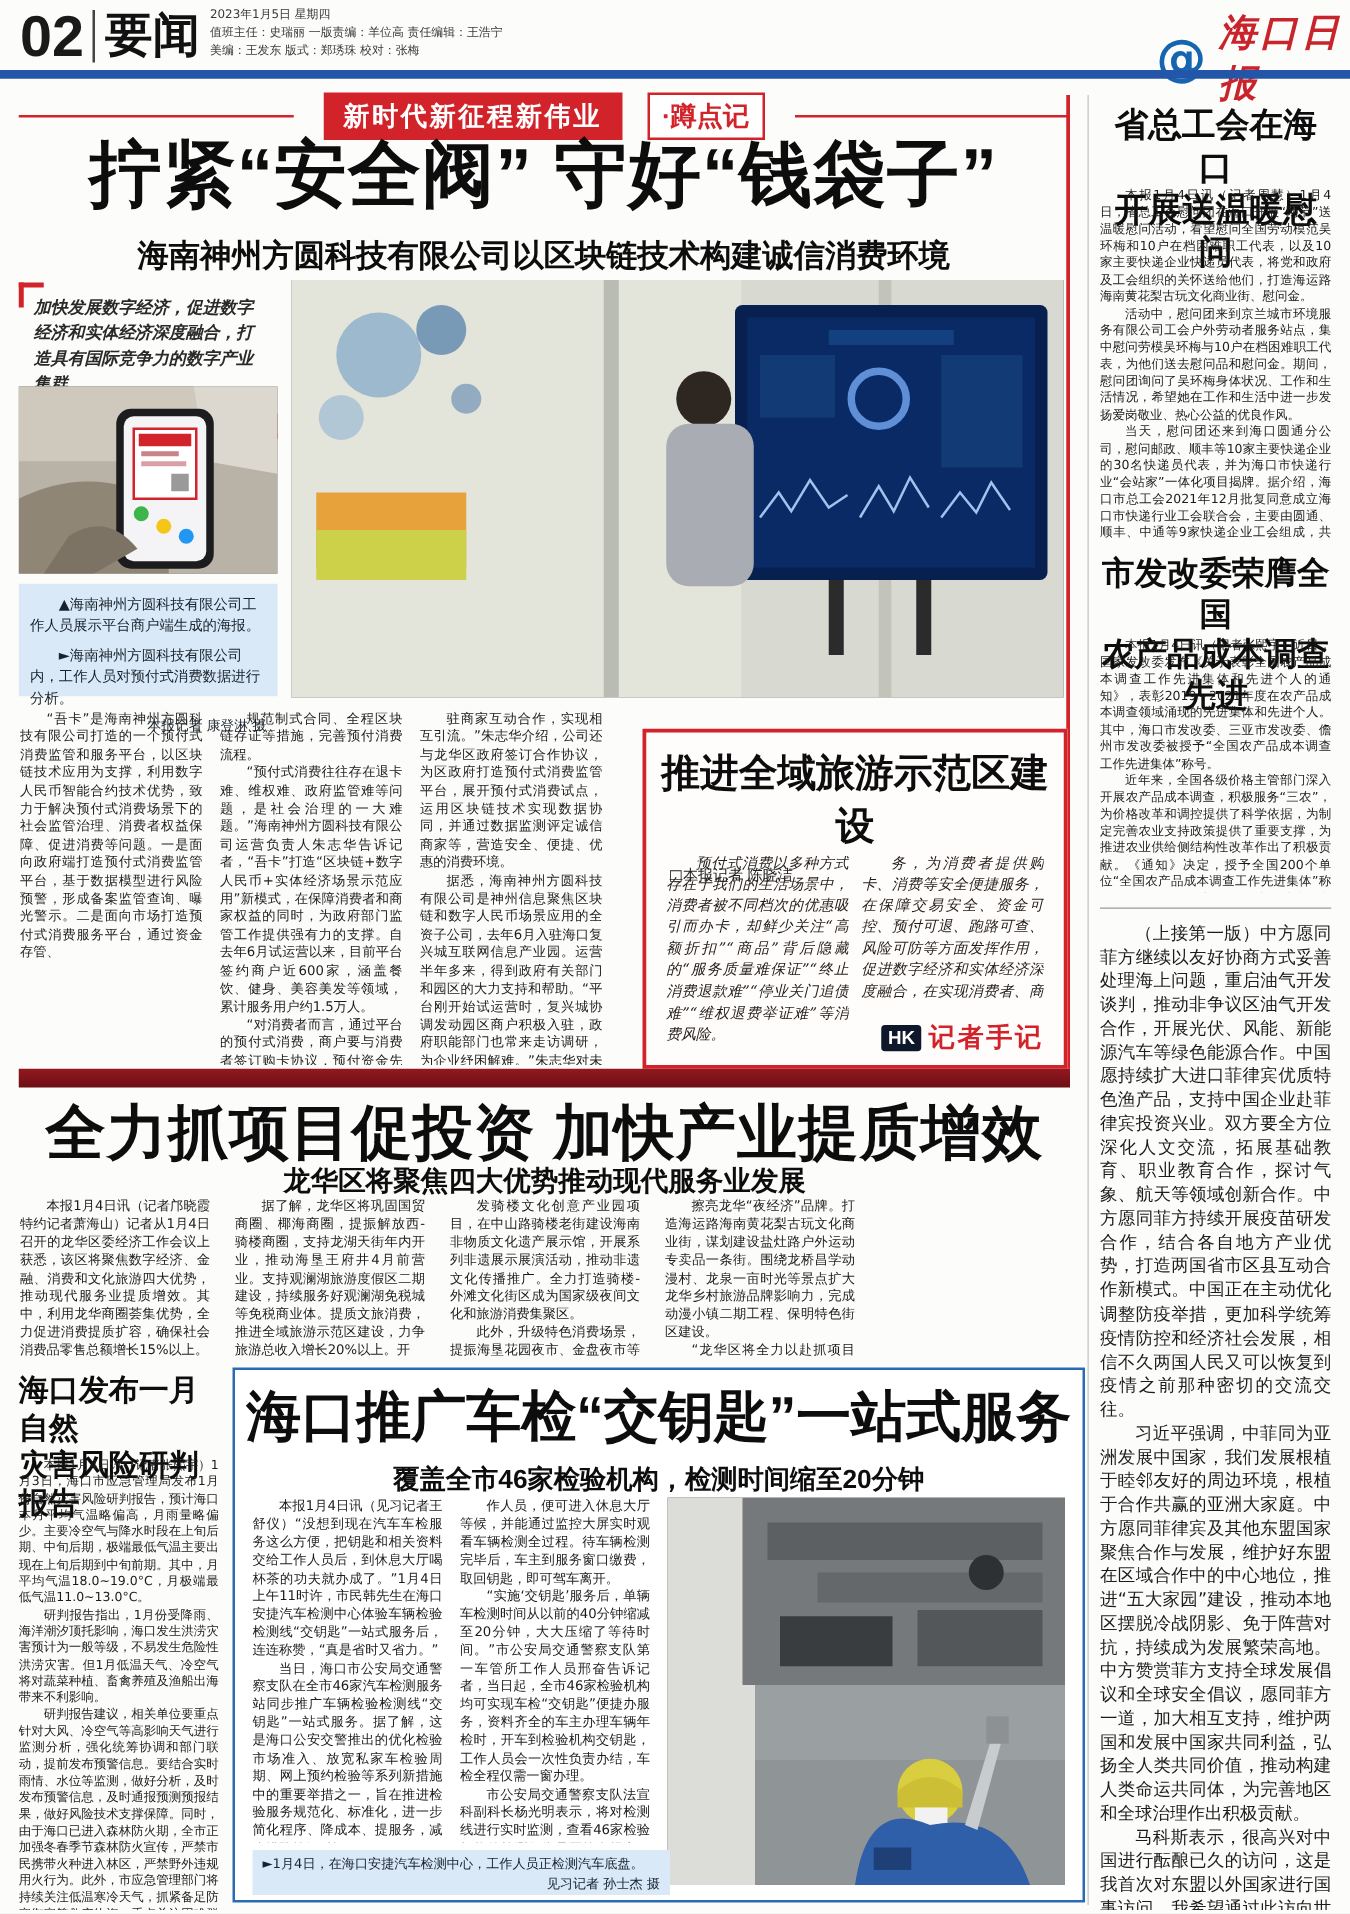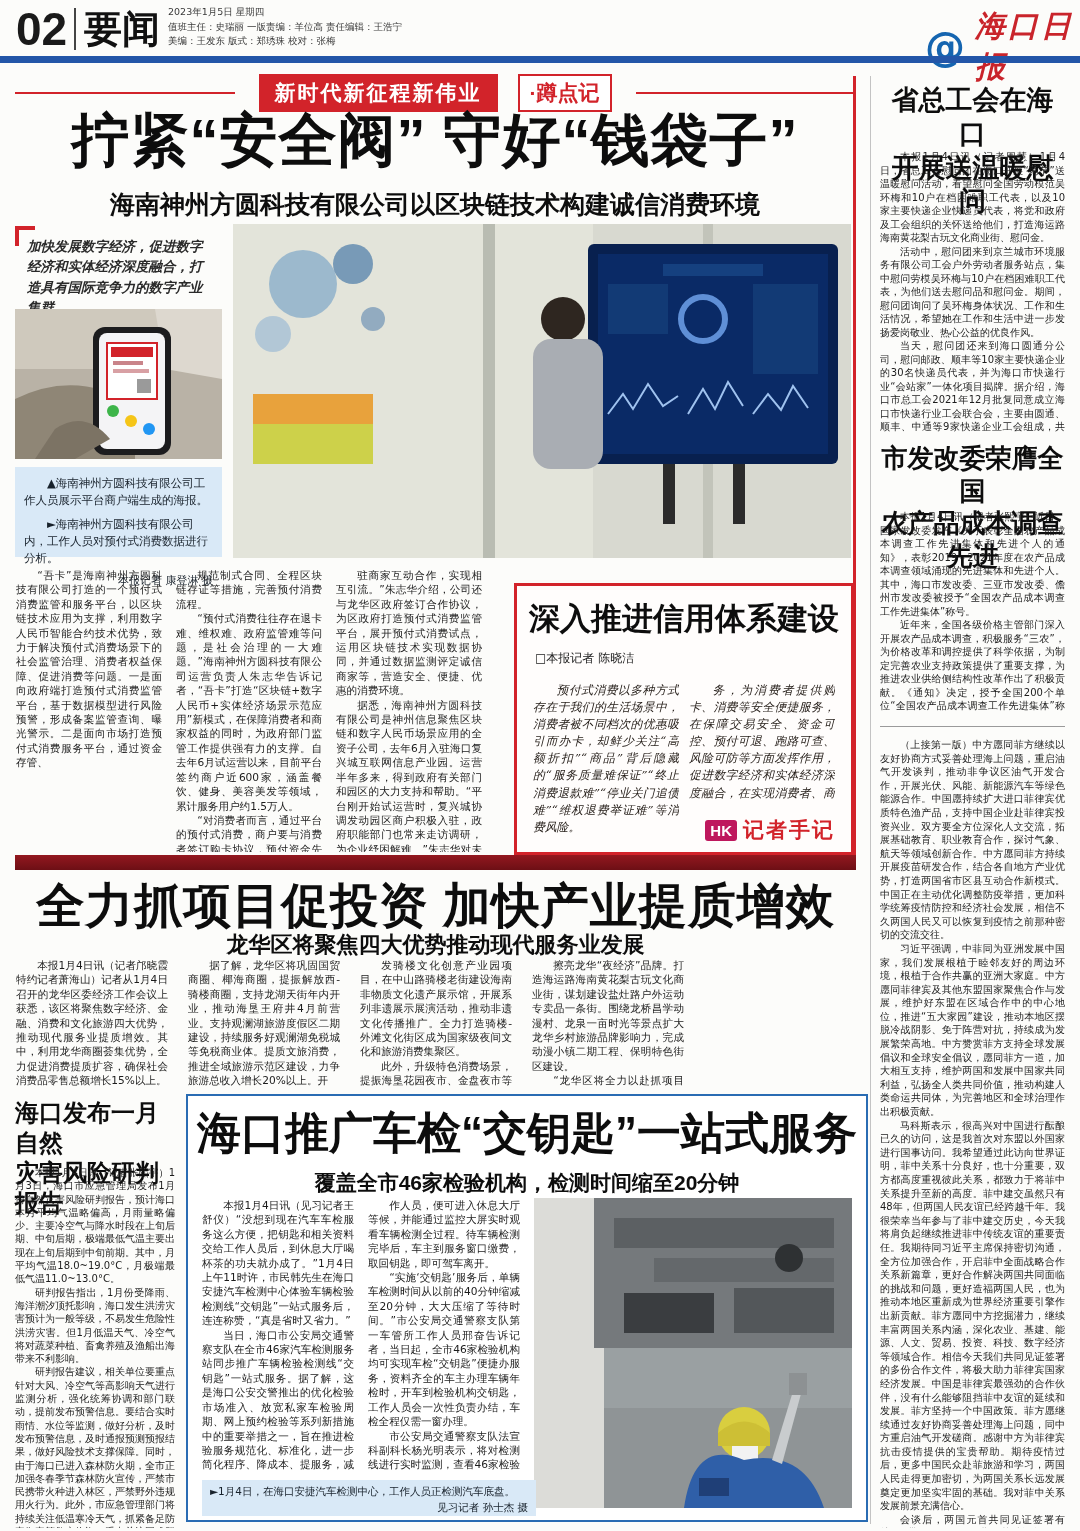--- a/index.html
+++ b/index.html
@@ -37,21 +37,21 @@
   .body-col{font-size:10.6px;line-height:1.36;text-align:justify;overflow:hidden;}
   .body-col p{margin:0;text-indent:2em;}
   .red-vline{width:3px;background:#d2232a;}
   .maroon-band{background:linear-gradient(to bottom,#93181f,#6d0f15);}
   
   .sidebar-box{border:3px solid #d2232a;background:#fffdfc;}
   .sidebar-title{font-family:"Liberation Sans",sans-serif;font-weight:900;font-size:31px;text-align:center;color:#0d0d0d;}
   .sidebar-byline{font-size:12px;color:#222;}
   .kai{font-family:"DejaVu Serif",serif;font-style:italic;font-size:11.8px;line-height:1.45;color:#241d18;text-align:justify;overflow:hidden;}
   .kai p{margin:0;text-indent:2em;}
-  .hk-badge{display:inline-block;background:#be185d;color:#fff;font-weight:900;font-size:15px;padding:2px 5px;border-radius:3px;
+  .hk-badge{display:inline-block;background:#0f172a;color:#fff;font-weight:900;font-size:15px;padding:2px 5px;border-radius:3px;
             font-family:"Liberation Sans",sans-serif;}
   .hk-label{color:#d2232a;font-weight:900;font-size:21px;font-family:"Liberation Sans",sans-serif;letter-spacing:2px;}
   
   .mid-headline{font-size:48px;letter-spacing:1px;}
   .mid-subhead{font-size:22px;font-weight:700;}
   .small-title{font-family:"Liberation Sans",sans-serif;font-weight:900;font-size:24px;line-height:1.25;color:#0d0d0d;white-space:pre-line;}
   .blue-box{border:2px solid #2a6cb3;background:#fff;}
   .bc-headline{font-size:44px;}
   .bc-subhead{font-size:21px;font-weight:700;}
   .right-col .body-col{font-size:10px;line-height:1.35;}
@@ -178,21 +178,21 @@
       <p>规范制式合同、全程区块链存证等措施，完善预付消费流程。</p>
       <p>“预付式消费往往存在退卡难、维权难、政府监管难等问题，是社会治理的一大难题。”海南神州方圆科技有限公司运营负责人朱志华告诉记者，“吾卡”打造“区块链+数字人民币+实体经济场景示范应用”新模式，在保障消费者和商家权益的同时，为政府部门监管工作提供强有力的支撑。自去年6月试运营以来，目前平台签约商户近600家，涵盖餐饮、健身、美容美发等领域，累计服务用户约1.5万人。</p>
       <p>“对消费者而言，通过平台的预付式消费，商户要与消费者签订购卡协议，预付资金先进入商户监管账户，消费后再实时拨付给商家，有效避免消费难题，护好百姓‘钱袋子’；商家方面，通过数字化技术赋能商户，比如入</p>
     </div>
   <div class="abs body-col" style="left:336px;top:568px;width:146px;height:284px;">
       <p>驻商家互动合作，实现相互引流。”朱志华介绍，公司还与龙华区政府签订合作协议，为区政府打造预付式消费监管平台，展开预付式消费试点，运用区块链技术实现数据协同，并通过数据监测评定诚信商家等，营造安全、便捷、优惠的消费环境。</p>
       <p>据悉，海南神州方圆科技有限公司是神州信息聚焦区块链和数字人民币场景应用的全资子公司，去年6月入驻海口复兴城互联网信息产业园。运营半年多来，得到政府有关部门和园区的大力支持和帮助。“平台刚开始试运营时，复兴城协调发动园区商户积极入驻，政府职能部门也常来走访调研，为企业纾困解难。”朱志华对未来发展充满信心，“接下来，计划扩大团队，通过形成更多可复制可推广的经验，致力打造新预付式消费产业的标杆。”</p>
     </div>
 
   <div class="abs sidebar-box" style="left:514px;top:583px;width:334px;height:266px;">
-    <div class="sidebar-title" style="margin-top:12px;">深入推进信用体系建设</div>
+    <div class="sidebar-title" style="margin-top:12px;">推进全域旅游示范区建设</div>
     <div class="sidebar-byline" style="margin:10px 0 6px 18px;">□本报记者 陈晓洁</div>
     <div class="kai" style="position:absolute;left:16px;top:96px;width:146px;height:152px;">
         <p>预付式消费以多种方式存在于我们的生活场景中，消费者被不同档次的优惠吸引而办卡，却鲜少关注“高额折扣”“商品”背后隐藏的“服务质量难保证”“终止消费退款难”“停业关门追债难”“维权退费举证难”等消费风险。</p>
       </div>
     <div class="kai" style="position:absolute;left:172px;top:96px;width:146px;height:120px;">
         <p>务，为消费者提供购卡、消费等安全便捷服务，在保障交易安全、资金可控、预付可退、跑路可查、风险可防等方面发挥作用，促进数字经济和实体经济深度融合，在实现消费者、商户、金融及监管各方共治方面，探索出了一条新路。</p>
       </div>
     <div style="position:absolute;right:16px;bottom:8px;display:flex;align-items:center;gap:6px;">
       <span class="hk-badge">HK</span>
       <span class="hk-label">记者手记</span>
@@ -276,21 +276,21 @@
 
     <div class="abs small-title rc-title" style="left:880px;top:442px;width:185px;font-size:26px;">市发改委荣膺全国
 农产品成本调查先进</div>
     <div class="abs body-col" style="left:880px;top:510px;width:185px;height:204px;">
         <p>本报1月4日讯（记者张熙宇）近日，国家发改委发布《关于表彰全国农产品成本调查工作先进集体和先进个人的通知》，表彰2019－2021年度在农产品成本调查领域涌现的先进集体和先进个人。其中，海口市发改委、三亚市发改委、儋州市发改委被授予“全国农产品成本调查工作先进集体”称号。</p>
         <p>近年来，全国各级价格主管部门深入开展农产品成本调查，积极服务“三农”，为价格改革和调控提供了科学依据，为制定完善农业支持政策提供了重要支撑，为推进农业供给侧结构性改革作出了积极贡献。《通知》决定，授予全国200个单位“全国农产品成本调查工作先进集体”称号，授予260名同志“全国农产品成本调查工作先进个人”称号。海口除3个集体荣获全国农产品成本调查工作先进集体外，肖金元、唐进明、王熠、李深、陈振勇被授予“全国农产品成本调查工作先进个人”称号。</p>
       </div>
 
     <div class="abs divline" style="left:880px;top:726px;width:185px;"></div>
 
-    <div class="abs body-col" style="left:880px;top:738px;width:185px;height:790px;font-size:10px;line-height:1.36;">
+    <div class="abs body-col" style="left:880px;top:738px;width:185px;height:790px;font-size:14px;line-height:1.36;">
         <p>（上接第一版）中方愿同菲方继续以友好协商方式妥善处理海上问题，重启油气开发谈判，推动非争议区油气开发合作，开展光伏、风能、新能源汽车等绿色能源合作。中国愿持续扩大进口菲律宾优质特色渔产品，支持中国企业赴菲律宾投资兴业。双方要全方位深化人文交流，拓展基础教育、职业教育合作，探讨气象、航天等领域创新合作。中方愿同菲方持续开展疫苗研发合作，结合各自地方产业优势，打造两国省市区县互动合作新模式。中国正在主动优化调整防疫举措，更加科学统筹疫情防控和经济社会发展，相信不久两国人民又可以恢复到疫情之前那种密切的交流交往。</p>
         <p>习近平强调，中菲同为亚洲发展中国家，我们发展根植于睦邻友好的周边环境，根植于合作共赢的亚洲大家庭。中方愿同菲律宾及其他东盟国家聚焦合作与发展，维护好东盟在区域合作中的中心地位，推进“五大家园”建设，推动本地区摆脱冷战阴影、免于阵营对抗，持续成为发展繁荣高地。中方赞赏菲方支持全球发展倡议和全球安全倡议，愿同菲方一道，加大相互支持，维护两国和发展中国家共同利益，弘扬全人类共同价值，推动构建人类命运共同体，为完善地区和全球治理作出积极贡献。</p>
         <p>马科斯表示，很高兴对中国进行酝酿已久的访问，这是我首次对东盟以外国家进行国事访问。我希望通过此访向世界证明，菲中关系十分良好，也十分重要，双方都高度重视彼此关系，都致力于将菲中关系提升至新的高度。菲中建交虽然只有48年，但两国人民友谊已经跨越千年。我很荣幸当年参与了菲中建交历史，今天我将肩负起继续推进菲中传统友谊的重要责任。我期待同习近平主席保持密切沟通，全方位加强合作，开启菲中全面战略合作关系新篇章，更好合作解决两国共同面临的挑战和问题，更好造福两国人民，也为推动本地区重新成为世界经济重要引擎作出新贡献。菲方愿同中方挖掘潜力，继续丰富两国关系内涵，深化农业、基建、能源、人文、贸易、投资、科技、数字经济等领域合作。相信今天我们共同见证签署的多份合作文件，将极大助力菲律宾国家经济发展。中国是菲律宾最强劲的合作伙伴，没有什么能够阻挡菲中友谊的延续和发展。菲方坚持一个中国政策。菲方愿继续通过友好协商妥善处理海上问题，同中方重启油气开发磋商。感谢中方为菲律宾抗击疫情提供的宝贵帮助。期待疫情过后，更多中国民众赴菲旅游和学习，两国人民走得更加密切，为两国关系长远发展奠定更加坚实牢固的基础。我对菲中关系发展前景充满信心。</p>
         <p>会谈后，两国元首共同见证签署有关“一带一路”、农渔业、基础设施、金融、海关、电子商务、旅游等合作文件。</p>
         <p>会谈前，习近平在人民大会堂北大厅为马科斯举行欢迎仪式。</p>
         <p>天安门广场鸣放21响礼炮，礼兵列队致敬，礼号手吹响礼号。两国元首登上检阅台，军乐团奏中菲两国国歌。马科斯在习近平陪同下检阅了中国人民解放军仪仗队，并观看分列式。</p>
       </div>
   </div>
 
 </div>

